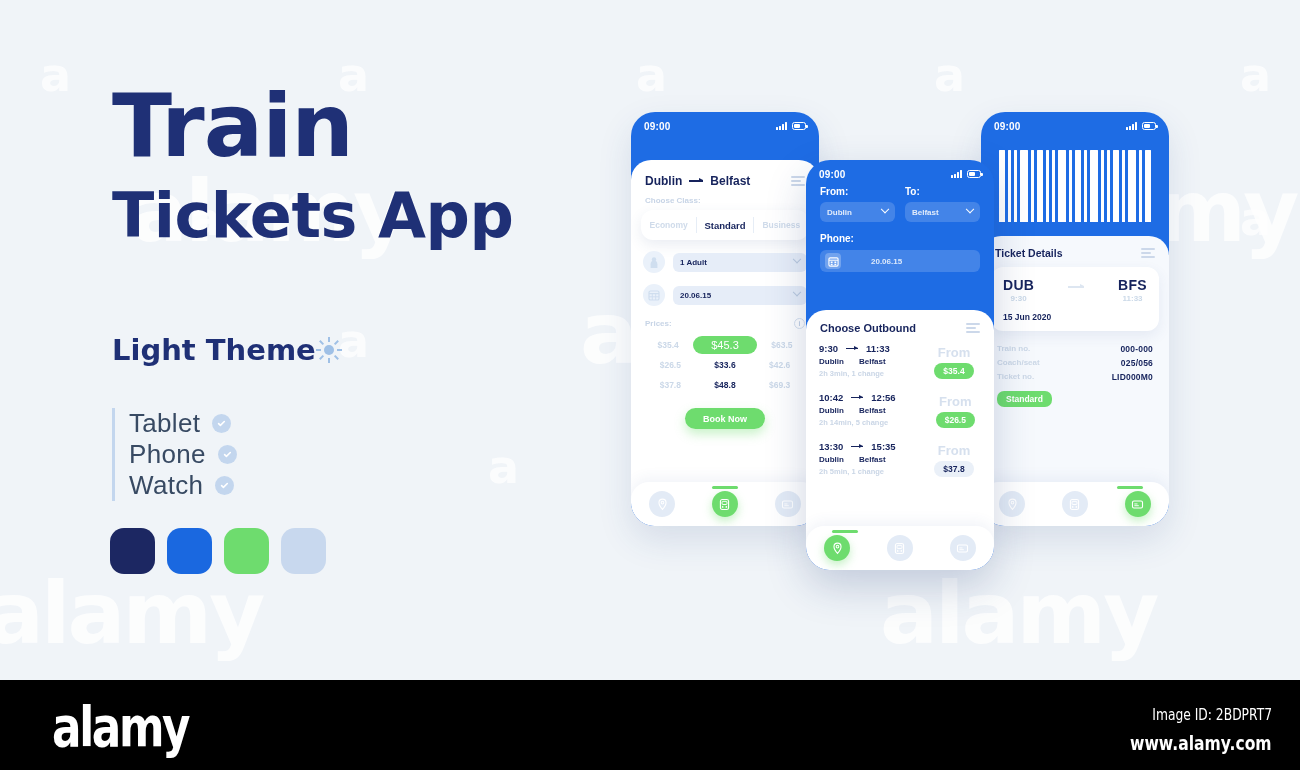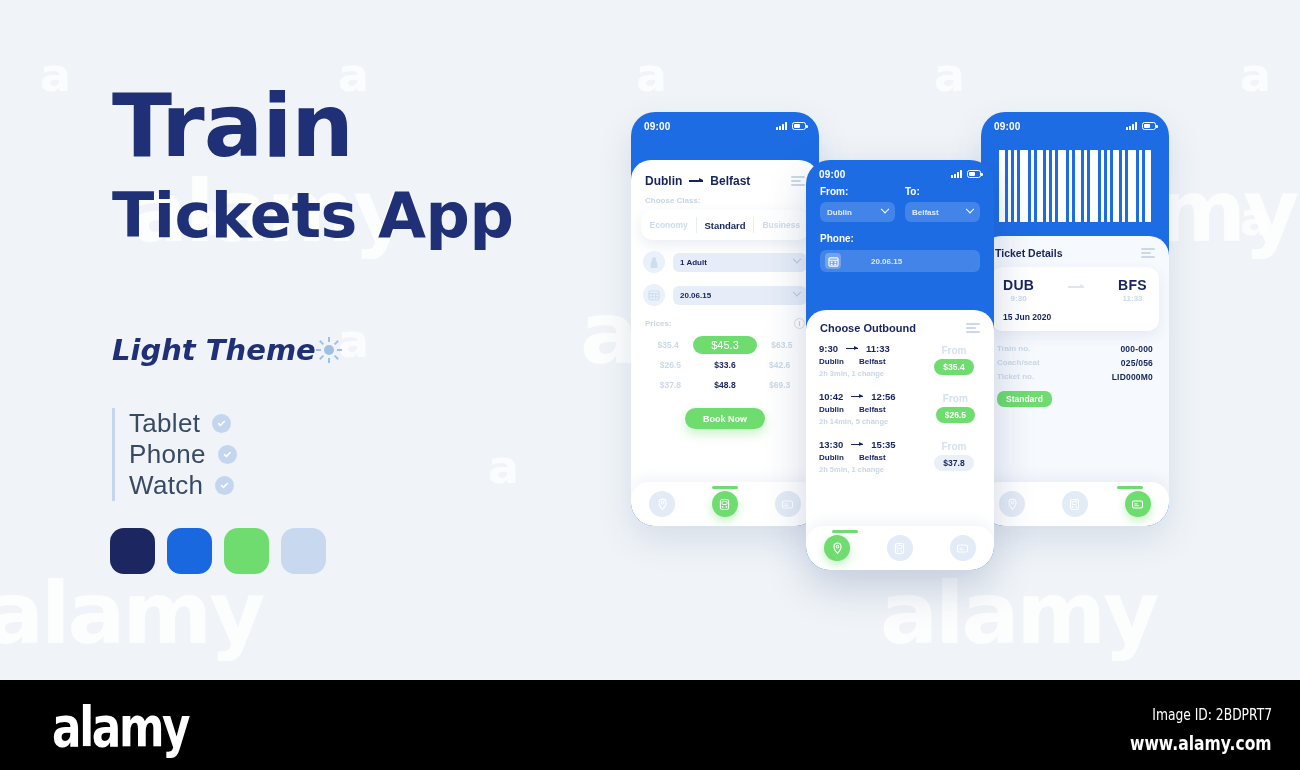--- a/index.html
+++ b/index.html
@@ -32,21 +32,21 @@
     letter-spacing: -1px; line-height: 1.0;
   }
   .headline .l2 {
     font-family: "DejaVu Sans", sans-serif;
     font-size: 62px; font-weight: 700; color: #1f3076;
     letter-spacing: -0.5px; line-height: 1.1; margin-top: 12px;
   }
 
   .theme-row {
     position: absolute; left: 112px; top: 333px; z-index: 4;
-    display: flex; align-items: center; gap: 0; font-style: italic;
+    display: flex; align-items: center; gap: 0;
   }
   .theme-row .txt {
     font-family: "DejaVu Sans", sans-serif;
     font-size: 29px; font-weight: 700; color: #1f3076;
   }
   .sun { width: 26px; height: 26px; position: relative; }
   .sun .core {
     position: absolute; left: 8px; top: 8px; width: 10px; height: 10px;
     border-radius: 50%; background: #9fc0e6;
   }
@@ -211,21 +211,21 @@
   .trip .left { flex: 1; }
   .trip .times { display: flex; align-items: center; gap: 8px; font-size: 9.5px;
                  font-weight: 700; color: #16235c; }
   .trip .arr { width: 12px; height: 1.4px; background: #16235c; position: relative; }
   .trip .arr::after { content:""; position:absolute; right:0; top:-2px; border-left:4px solid #16235c;
                       border-top:2.5px solid transparent; border-bottom:2.5px solid transparent; }
   .trip .cities { display: flex; gap: 12px; font-size: 8px; font-weight: 700; color: #16235c; margin-top: 3px; }
   .trip .cities span:first-child { min-width: 28px; }
   .trip .dur { font-size: 7.5px; color: #cad6e6; font-weight: 600; margin-top: 3px; }
   .trip .right { width: 54px; text-align: center; padding-top: 2px; }
-  .trip .from { font-size: 10px; color: #d6e0ee; font-weight: 700; }
+  .trip .from { font-size: 13px; color: #d6e0ee; font-weight: 700; }
   .trip .amt { display: inline-block; border-radius: 9px; padding: 3px 9px;
                font-size: 8.5px; font-weight: 700; margin-top: 2px; }
   .trip .amt.green { background: #6edc6e; color: #fff; }
   .trip .amt.grey { background: #eaf0f8; color: #16235c; }
 
   
   .barcode { position: absolute; top: 38px; left: 18px; right: 18px; height: 72px;
              display: flex; gap: 3px; align-items: stretch; }
   .barcode i { display: block; background: #fff; border-radius: .5px; }
 

